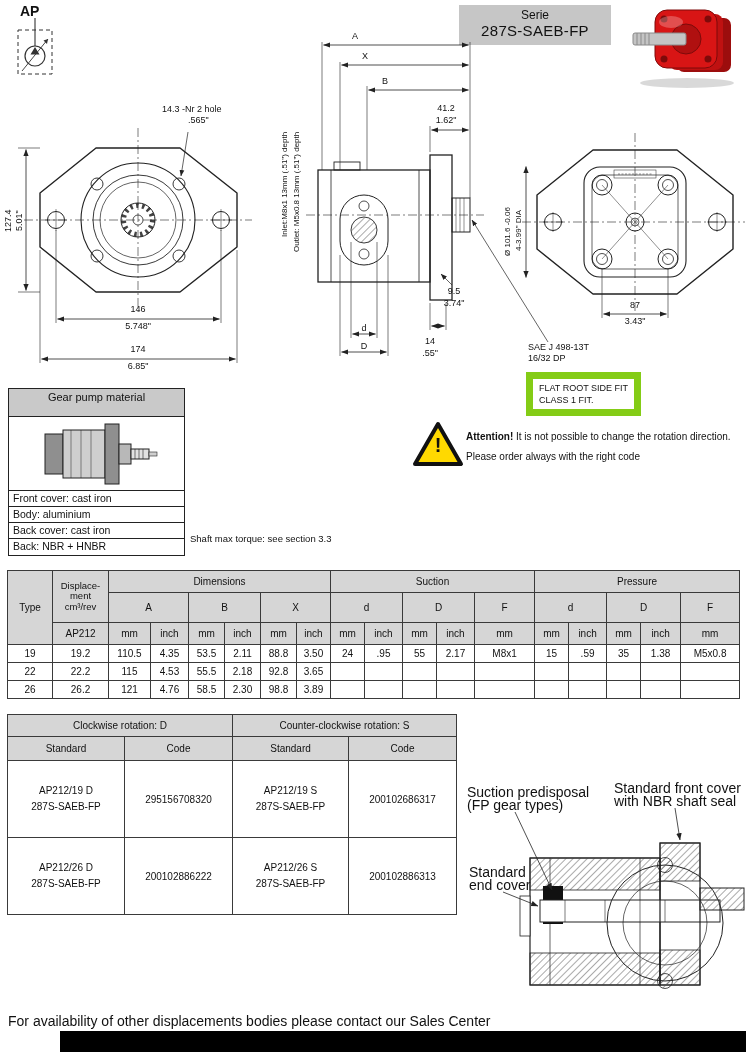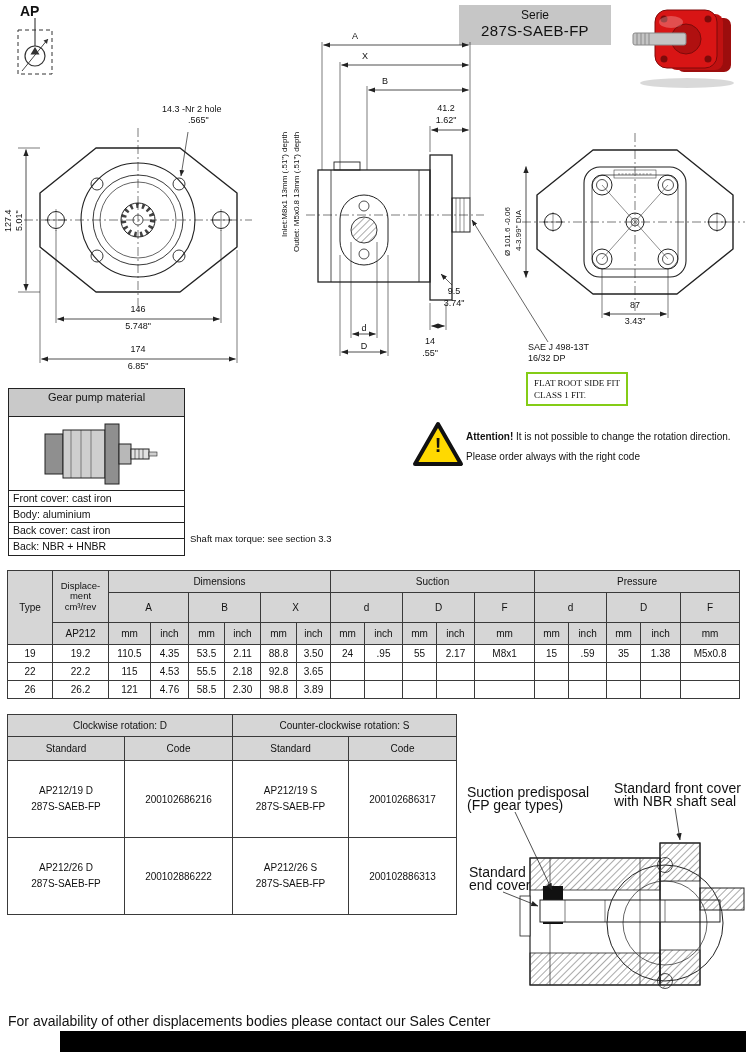--- a/index.html
+++ b/index.html
@@ -13,22 +13,22 @@
   .f10 { font-size:14px; line-height:13px; }
   .vlabel { position:absolute; font-size:9px; line-height:11px; white-space:nowrap;
             transform:rotate(-90deg); transform-origin:0 0; }
   .vlabel.f8 { font-size:8px; }
 
   .serie-box { position:absolute; left:459px; top:5px; width:152px; height:40px;
                background:#c6c6c6; text-align:center; }
   .serie-box .s1 { font-size:12px; padding-top:3px; }
   .serie-box .s2 { font-size:15px; letter-spacing:.3px; }
 
-  .note-box { position:absolute; left:526px; top:372px; border:2px solid #84cc16;
-              padding:3px 6px; font-size:9px; line-height:12px; background:#fff;font-family:Liberation Serif, serif; }
+  .note-box { position:absolute; left:526px; top:372px; border:7px solid #84cc16;
+              padding:3px 6px; font-size:9px; line-height:12px; background:#fff; }
 
   .attention-text { position:absolute; left:466px; top:427px; width:278px;
                     font-size:10px; line-height:20px; }
 
   .material-box { position:absolute; left:8px; top:388px; width:177px;
                   border:1px solid #222; background:#fff; }
   .mat-title { background:#c9c9c9; border-bottom:1px solid #222; text-align:center;
                font-size:11px; line-height:16px; height:28px; }
   .mat-drawing { height:74px; border-bottom:1px solid #222; position:relative; }
   .mat-row { height:16px; font-size:10.5px; line-height:15px; padding:0 4px;
@@ -426,21 +426,21 @@
       <th>Standard</th>
       <th>Code</th>
     </tr>
   </thead>
   <tbody>
     <tr>
       <td class="two-line">
         <div>AP212/19 D</div>
         <div>287S-SAEB-FP</div>
       </td>
-      <td>200102686216</td>
+      <td>295156708320</td>
       <td class="two-line">
         <div>AP212/19 S</div>
         <div>287S-SAEB-FP</div>
       </td>
       <td>200102686317</td>
     </tr>
     <tr>
       <td class="two-line">
         <div>AP212/26 D</div>
         <div>287S-SAEB-FP</div>

